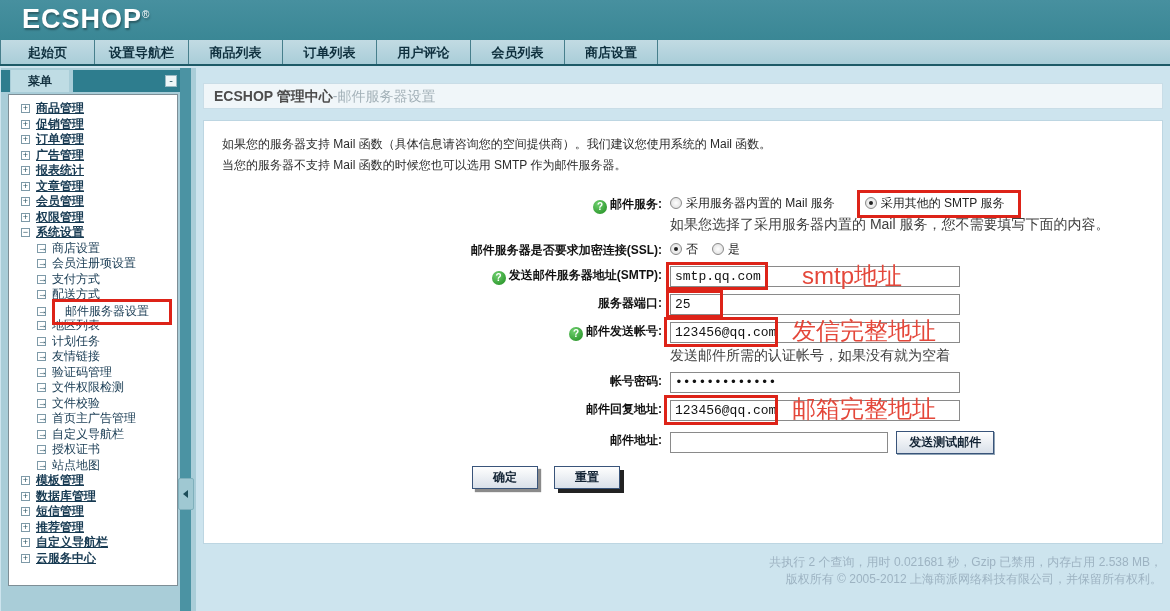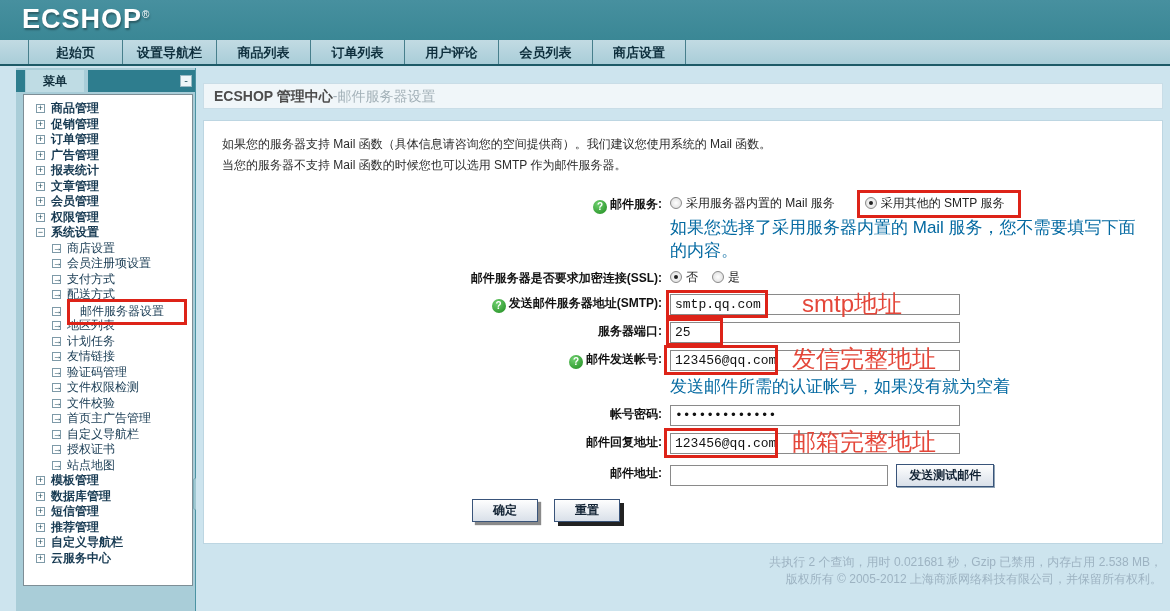--- a/index.html
+++ b/index.html
@@ -14,39 +14,39 @@
   }
   
   .top-header { position:absolute; left:0; top:0; width:1170px; height:40px;
     background:linear-gradient(#47909f,#3a8795); }
   .logo { position:absolute; left:22px; top:4px; color:#fff; font-size:27px;
     font-weight:bold; letter-spacing:1px; text-shadow:1px 2px 2px rgba(0,0,0,.35); }
   .logo sup { font-size:10px; font-weight:normal; }
   
   .navbar { position:absolute; left:0; top:40px; width:1170px; height:26px;
     background:linear-gradient(#c2dbe3,#a9cdd8); border-bottom:2px solid #1d5a67;
-    display:flex; padding-left:28px; }
+    display:flex; }
   .nav-tab { width:94px; text-align:center; line-height:25px; font-weight:bold;
     color:#0e2f3d; font-size:13px; border-left:1px solid #477f8c; cursor:pointer; }
   .nav-tab:last-child { border-right:1px solid #477f8c; }
   
-  .sidebar { position:absolute; left:16px; top:68px; width:196px; height:543px;
+  .sidebar { position:absolute; left:1px; top:68px; width:196px; height:543px;
     background:#a9cdd8; }
   .side-head { position:absolute; left:0; top:2px; width:182px; height:22px; }
   .side-head .corner { position:absolute; left:0; top:0; width:9px; height:22px; background:#2e7d8e; }
   .menu-tab { position:absolute; left:10px; top:0; width:58px; height:22px;
     background:#bfdce4; text-align:center; line-height:22px; font-weight:bold; color:#12303e; }
   .side-head .bar { position:absolute; left:72px; top:0; width:110px; height:22px; background:#2e7d8e; }
   .collapse-btn { position:absolute; right:6px; top:5px; width:12px; height:12px;
     background:#eef6f8; border:1px solid #9abac4; color:#2b5a66; font-size:11px;
     line-height:9px; text-align:center; cursor:pointer; }
   .menu-panel { position:absolute; left:7px; top:26px; width:170px; height:492px;
     background:#fff; border:1px solid #7e8e96; padding:6px 2px 0 6px; overflow:hidden; }
   .menu-item { height:15.5px; line-height:15.5px; white-space:nowrap; cursor:pointer; color:#173a52; }
-  .menu-item.lvl0 { font-weight:bold; padding-left:6px; }
+  .menu-item.lvl0 { font-weight:bold; padding-left:6px;text-decoration:underline; }
   .menu-item.lvl1 { padding-left:22px; }
   .tree-icon { display:inline-block; width:9px; height:9px; border:1px solid #7e9aa8;
     background:#fff; font-size:9px; line-height:7px; text-align:center;
     vertical-align:1px; margin-right:6px; color:#2c5565; font-weight:normal; }
   .menu-label { font-size:12px; }
   .menu-item.hl .menu-label { border:3px solid #dd2318; padding:2px 20px 3px 10px;
     margin:-4px 0; display:inline-block; position:relative; z-index:5; background:transparent; }
   .side-strip { position:absolute; right:6px; top:0; width:11px; height:543px; background:#4b93a3; }
   .side-handle { position:absolute; right:3px; top:410px; width:16px; height:32px;
     background:#9fc8d2; border:1px solid #7fb0bc; border-radius:2px; cursor:pointer; }
@@ -71,21 +71,21 @@
     background:radial-gradient(circle at 35% 30%,#6fd06f,#1d8a1d); color:#fff;
     font-size:10px; font-weight:bold; text-align:center; line-height:14px;
     vertical-align:-2px; margin-right:3px; }
   .radio-opt { margin-right:14px; cursor:pointer; white-space:nowrap; color:#222; }
   .radio { display:inline-block; width:12px; height:12px; border-radius:50%;
     border:1px solid #8a8a8a; background:radial-gradient(#ffffff,#d9d9d9);
     margin-right:4px; vertical-align:-2px; position:relative; }
   .radio.on:after { content:""; position:absolute; left:3px; top:3px; width:4px;
     height:4px; border-radius:50%; background:#222; }
   .radio-opt.red-box { border:3px solid #dd2318; padding:3px 14px 5px 5px; margin-left:8px; }
-  .fhelp { color:#0369a1; padding-top:4px; font-size:17px; }
+  .fhelp { color:#404040; padding-top:4px; font-size:14px; }
   .tin { width:290px; height:21px; border:1px solid #8a8a8a; background:#fff;
     font-family:"Liberation Mono","DejaVu Sans Mono",monospace; font-size:13px;
     padding:1px 4px; color:#111; }
   .tin.short { width:218px; }
   .red-overlay { position:absolute; border:3px solid #dd2318; pointer-events:none; z-index:4; }
   .ov-smtp { left:4px; top:-2px; width:102px; height:28px; }
   .ov-port { left:4px; top:-2px; width:57px; height:28px; }
   .ov-acct { left:2px; top:-3px; width:114px; height:30px; }
   .ov-reply { left:2px; top:-3px; width:114px; height:30px; }
   .red-note { position:absolute; color:#e4473a; font-size:24px; white-space:nowrap;

